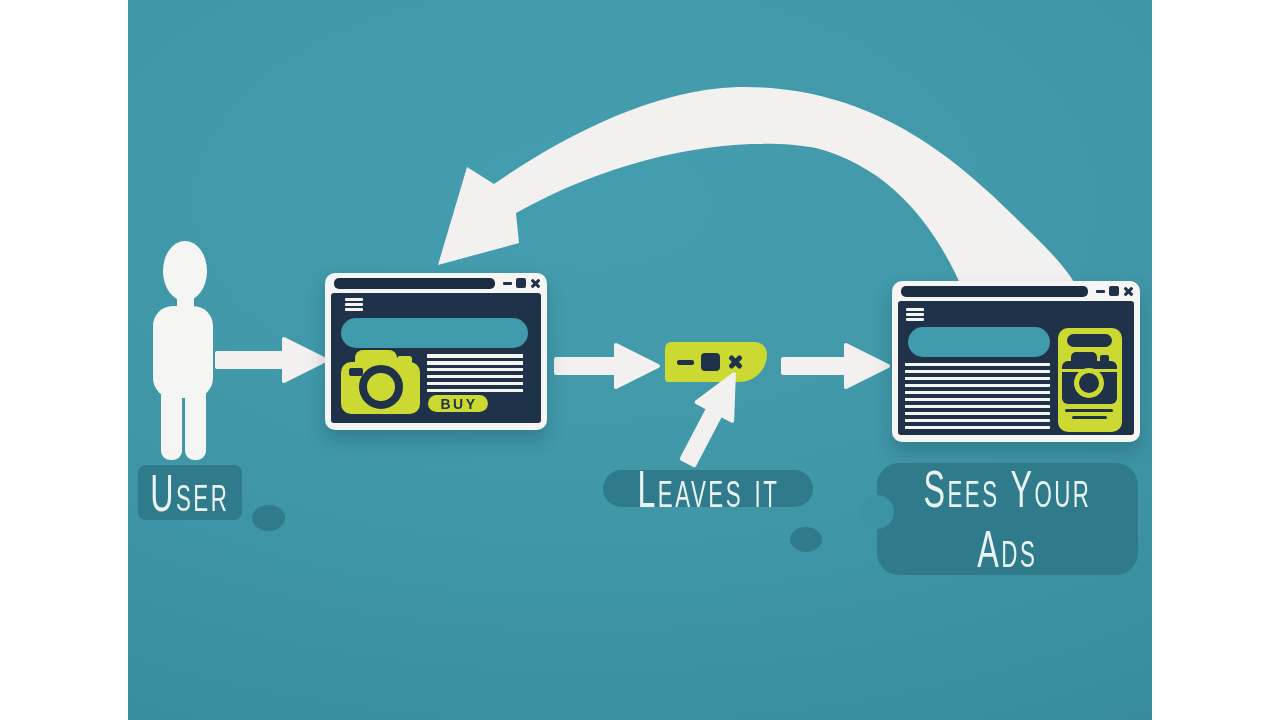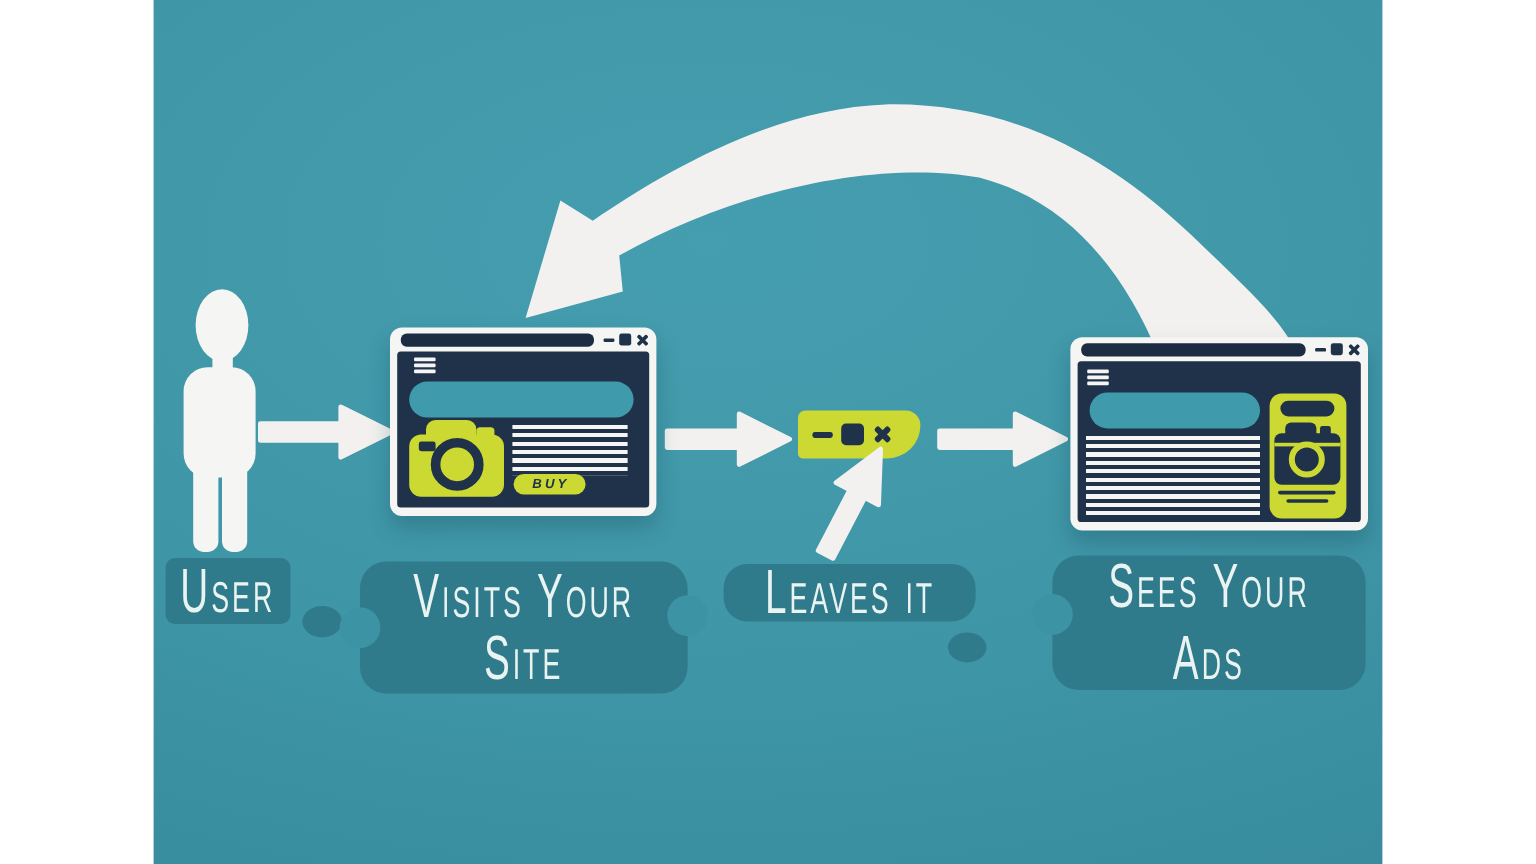--- a/index.html
+++ b/index.html
@@ -46,21 +46,21 @@
   .adcard .nub{position:absolute;left:42px;top:27px;width:9px;height:8px;background:#20324A;border-radius:2px 2px 0 0;}
   .adcard .body{position:absolute;left:4px;top:33px;width:55px;height:43px;background:#20324A;border-radius:6px;}
   .adcard .yline{position:absolute;left:4px;top:41px;width:55px;height:3px;background:#CBD932;}
   .adcard .lens{position:absolute;left:16px;top:40px;width:30px;height:30px;box-sizing:border-box;
                 border:5px solid #CBD932;background:#20324A;border-radius:50%;}
   .adcard .l1{position:absolute;left:7px;top:81px;width:48px;height:3px;background:#20324A;border-radius:1.5px;}
   .adcard .l2{position:absolute;left:14px;top:88px;width:35px;height:3px;background:#20324A;border-radius:1.5px;}
 
   
   .buy{position:absolute;background:#CBD932;border-radius:9px;display:flex;align-items:center;justify-content:center;
-       color:#20324A;font-weight:700;font-size:11px;letter-spacing:2.5px;padding-left:2px;font-style:italic;}
+       color:#20324A;font-weight:700;font-size:14px;letter-spacing:2.5px;padding-left:2px;}
 
   
   .tab{position:absolute;left:537px;top:342px;width:102px;height:40px;background:#CBD932;z-index:2;
        border-radius:8px 16px 36px 5px;display:flex;align-items:center;gap:7px;padding-left:12px;box-sizing:border-box;}
   .tab .minus{width:17px;height:5px;border-radius:2px;}
   .tab .sq{width:19px;height:18px;border-radius:4px;}
   .xicon.big{width:16px;height:16px;}
   .xicon.big::before,.xicon.big::after{left:5.5px;width:5px;height:16px;border-radius:2px;}
 
   
@@ -172,28 +172,22 @@
           <div class="l1"></div>
             <div class="l2"></div>
         </div>
       </div>
     </div>
 
     <div class="blob" style="left:10px;top:465px;width:104px;height:55px;border-radius:8px;">
       <div class="txt single">User</div>
     </div>
 
-    <div class="blob" style="left:172px;top:468px;width:273px;height:110px;">
-      <div class="notch" style="left:-17px;top:38px;"></div>
-      <div class="notch" style="right:-17px;top:28px;"></div>
-      <div class="txt">Visits Your</div>
-      <div class="txt">Site</div>
-    </div>
 
-    <div class="blob" style="left:475px;top:470px;width:210px;height:48px;border-radius:20px;align-items:center;">
+    <div class="blob" style="left:475px;top:470px;width:210px;height:37px;border-radius:20px;align-items:center;">
       <div class="txt single">Leaves it</div>
     </div>
 
     <div class="blob" style="left:749px;top:463px;width:261px;height:112px;justify-content:space-between;">
       <div class="notch" style="left:-17px;top:32px;"></div>
       <div class="txt">Sees Your</div>
       <div class="txt">Ads</div>
     </div>
 
     <div class="dot" style="left:124px;top:505px;width:33px;height:26px;"></div>

